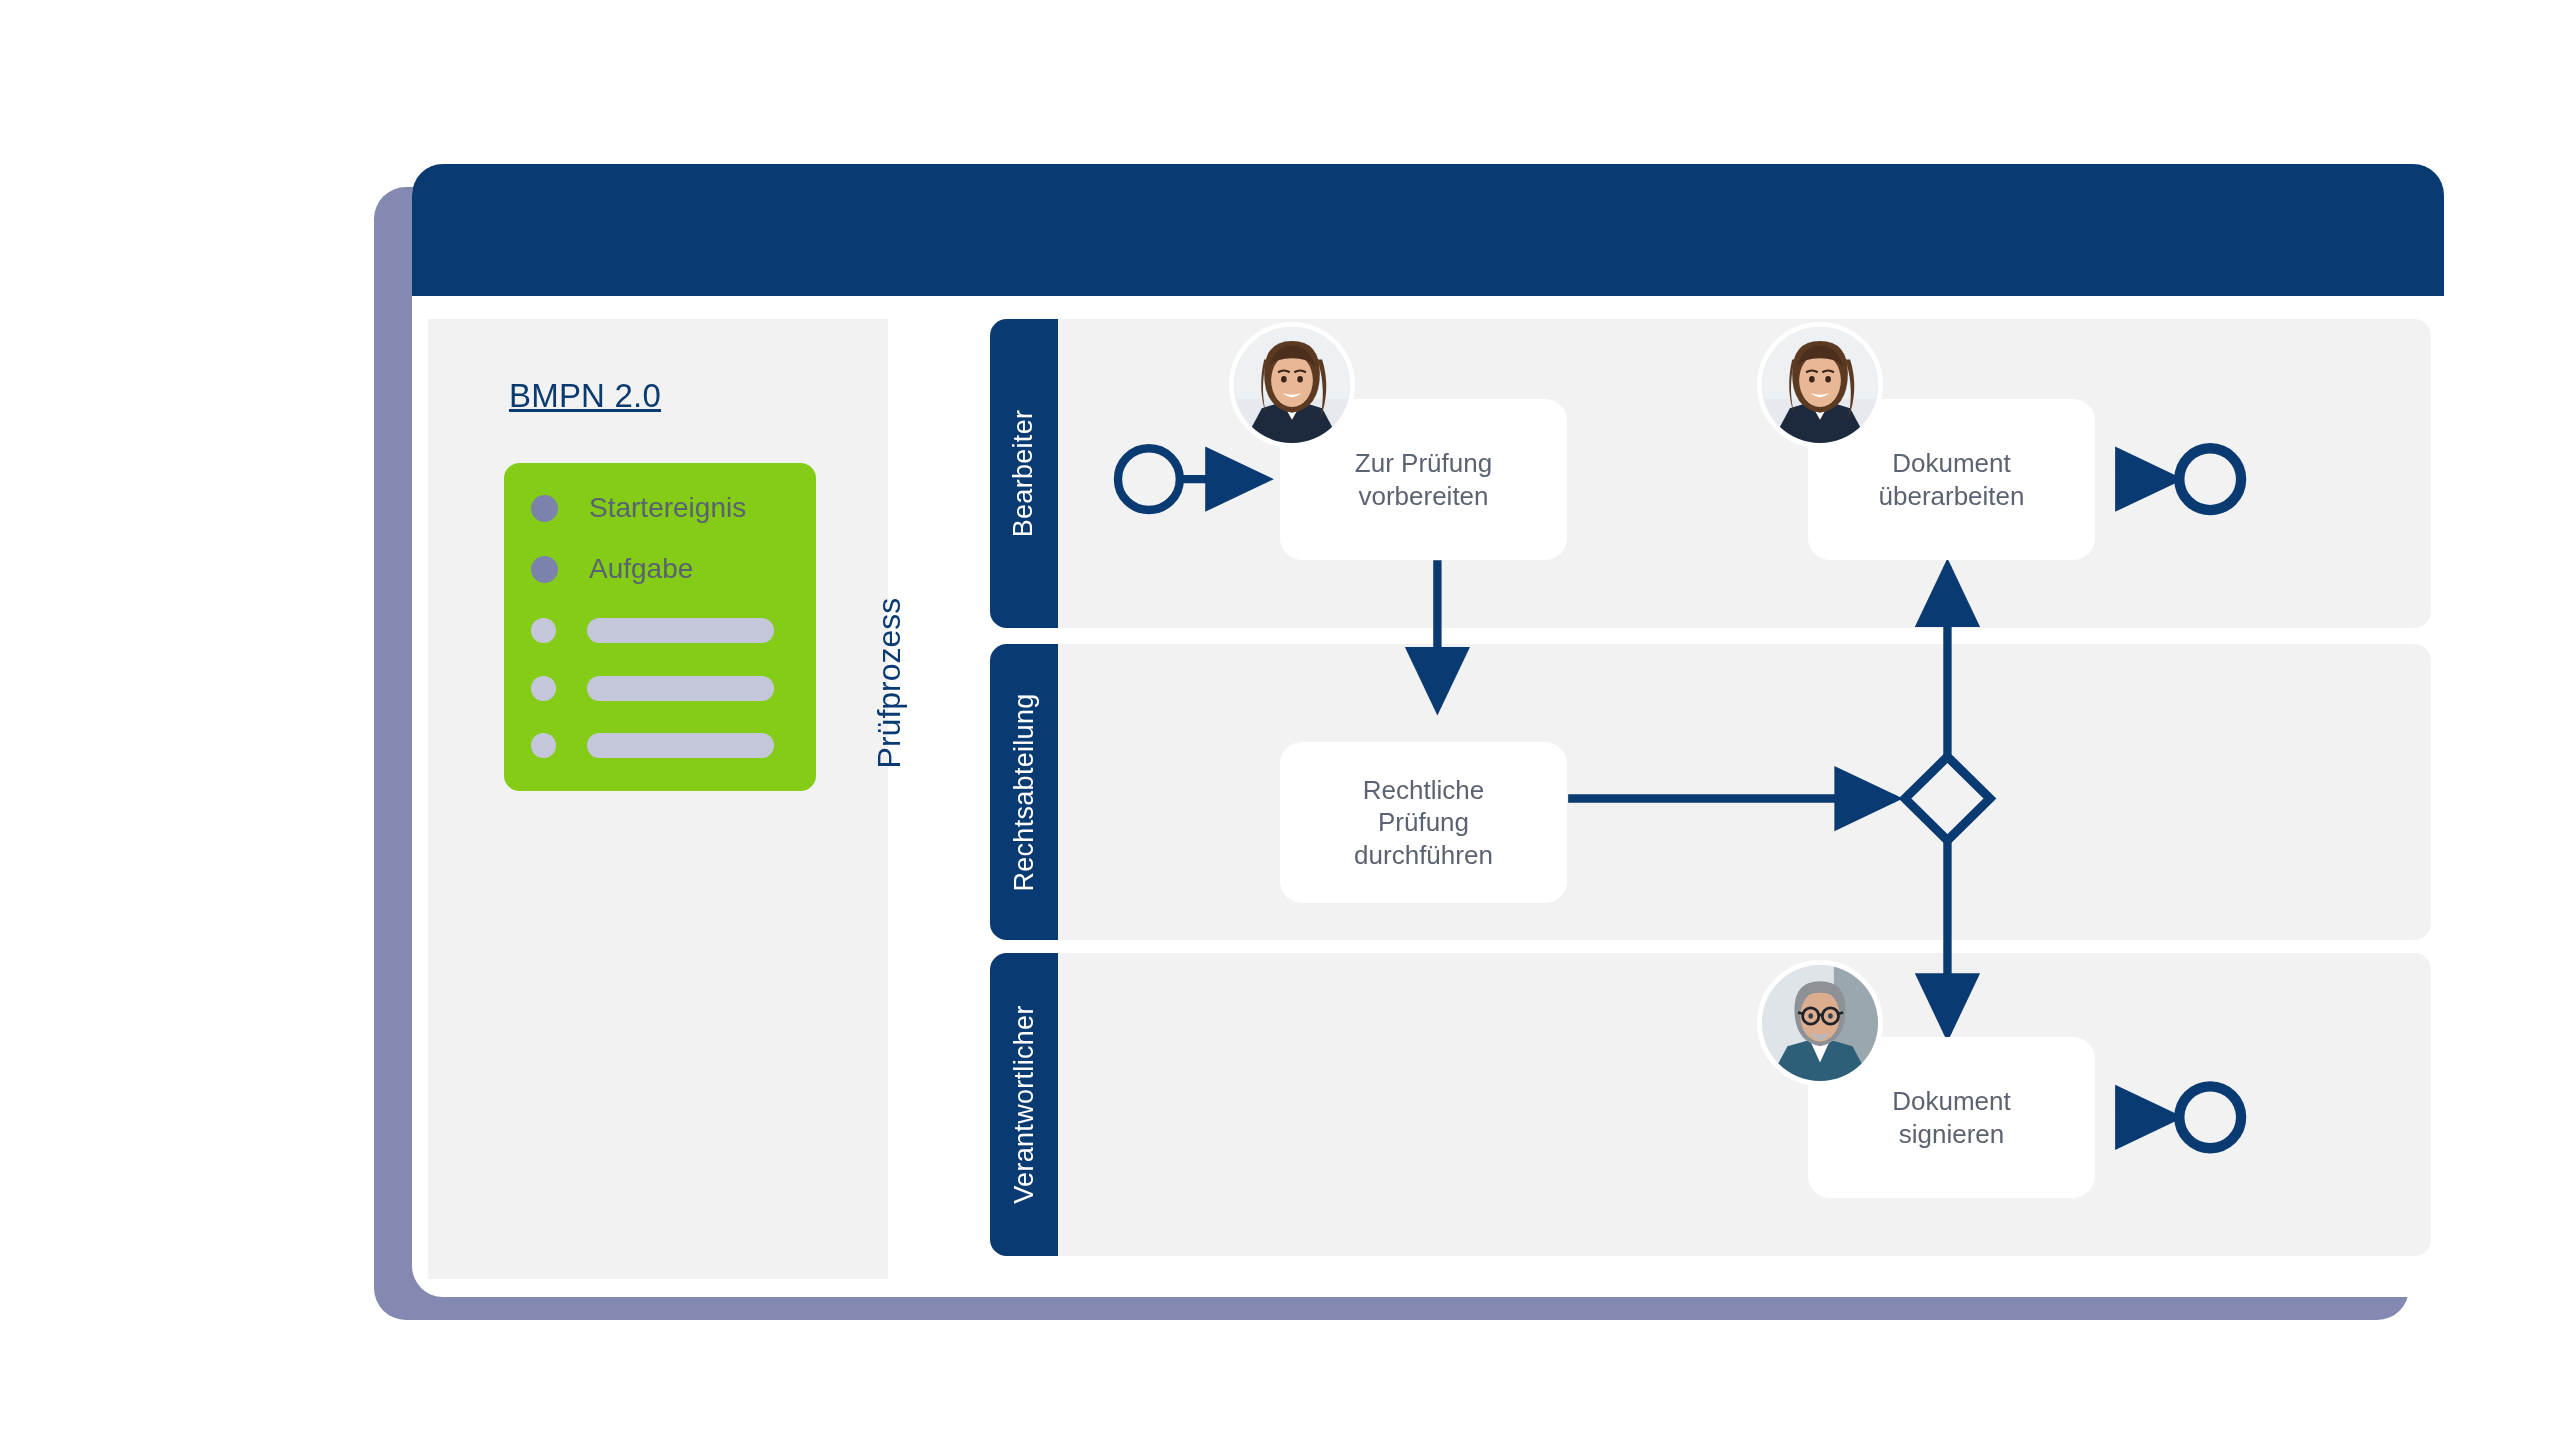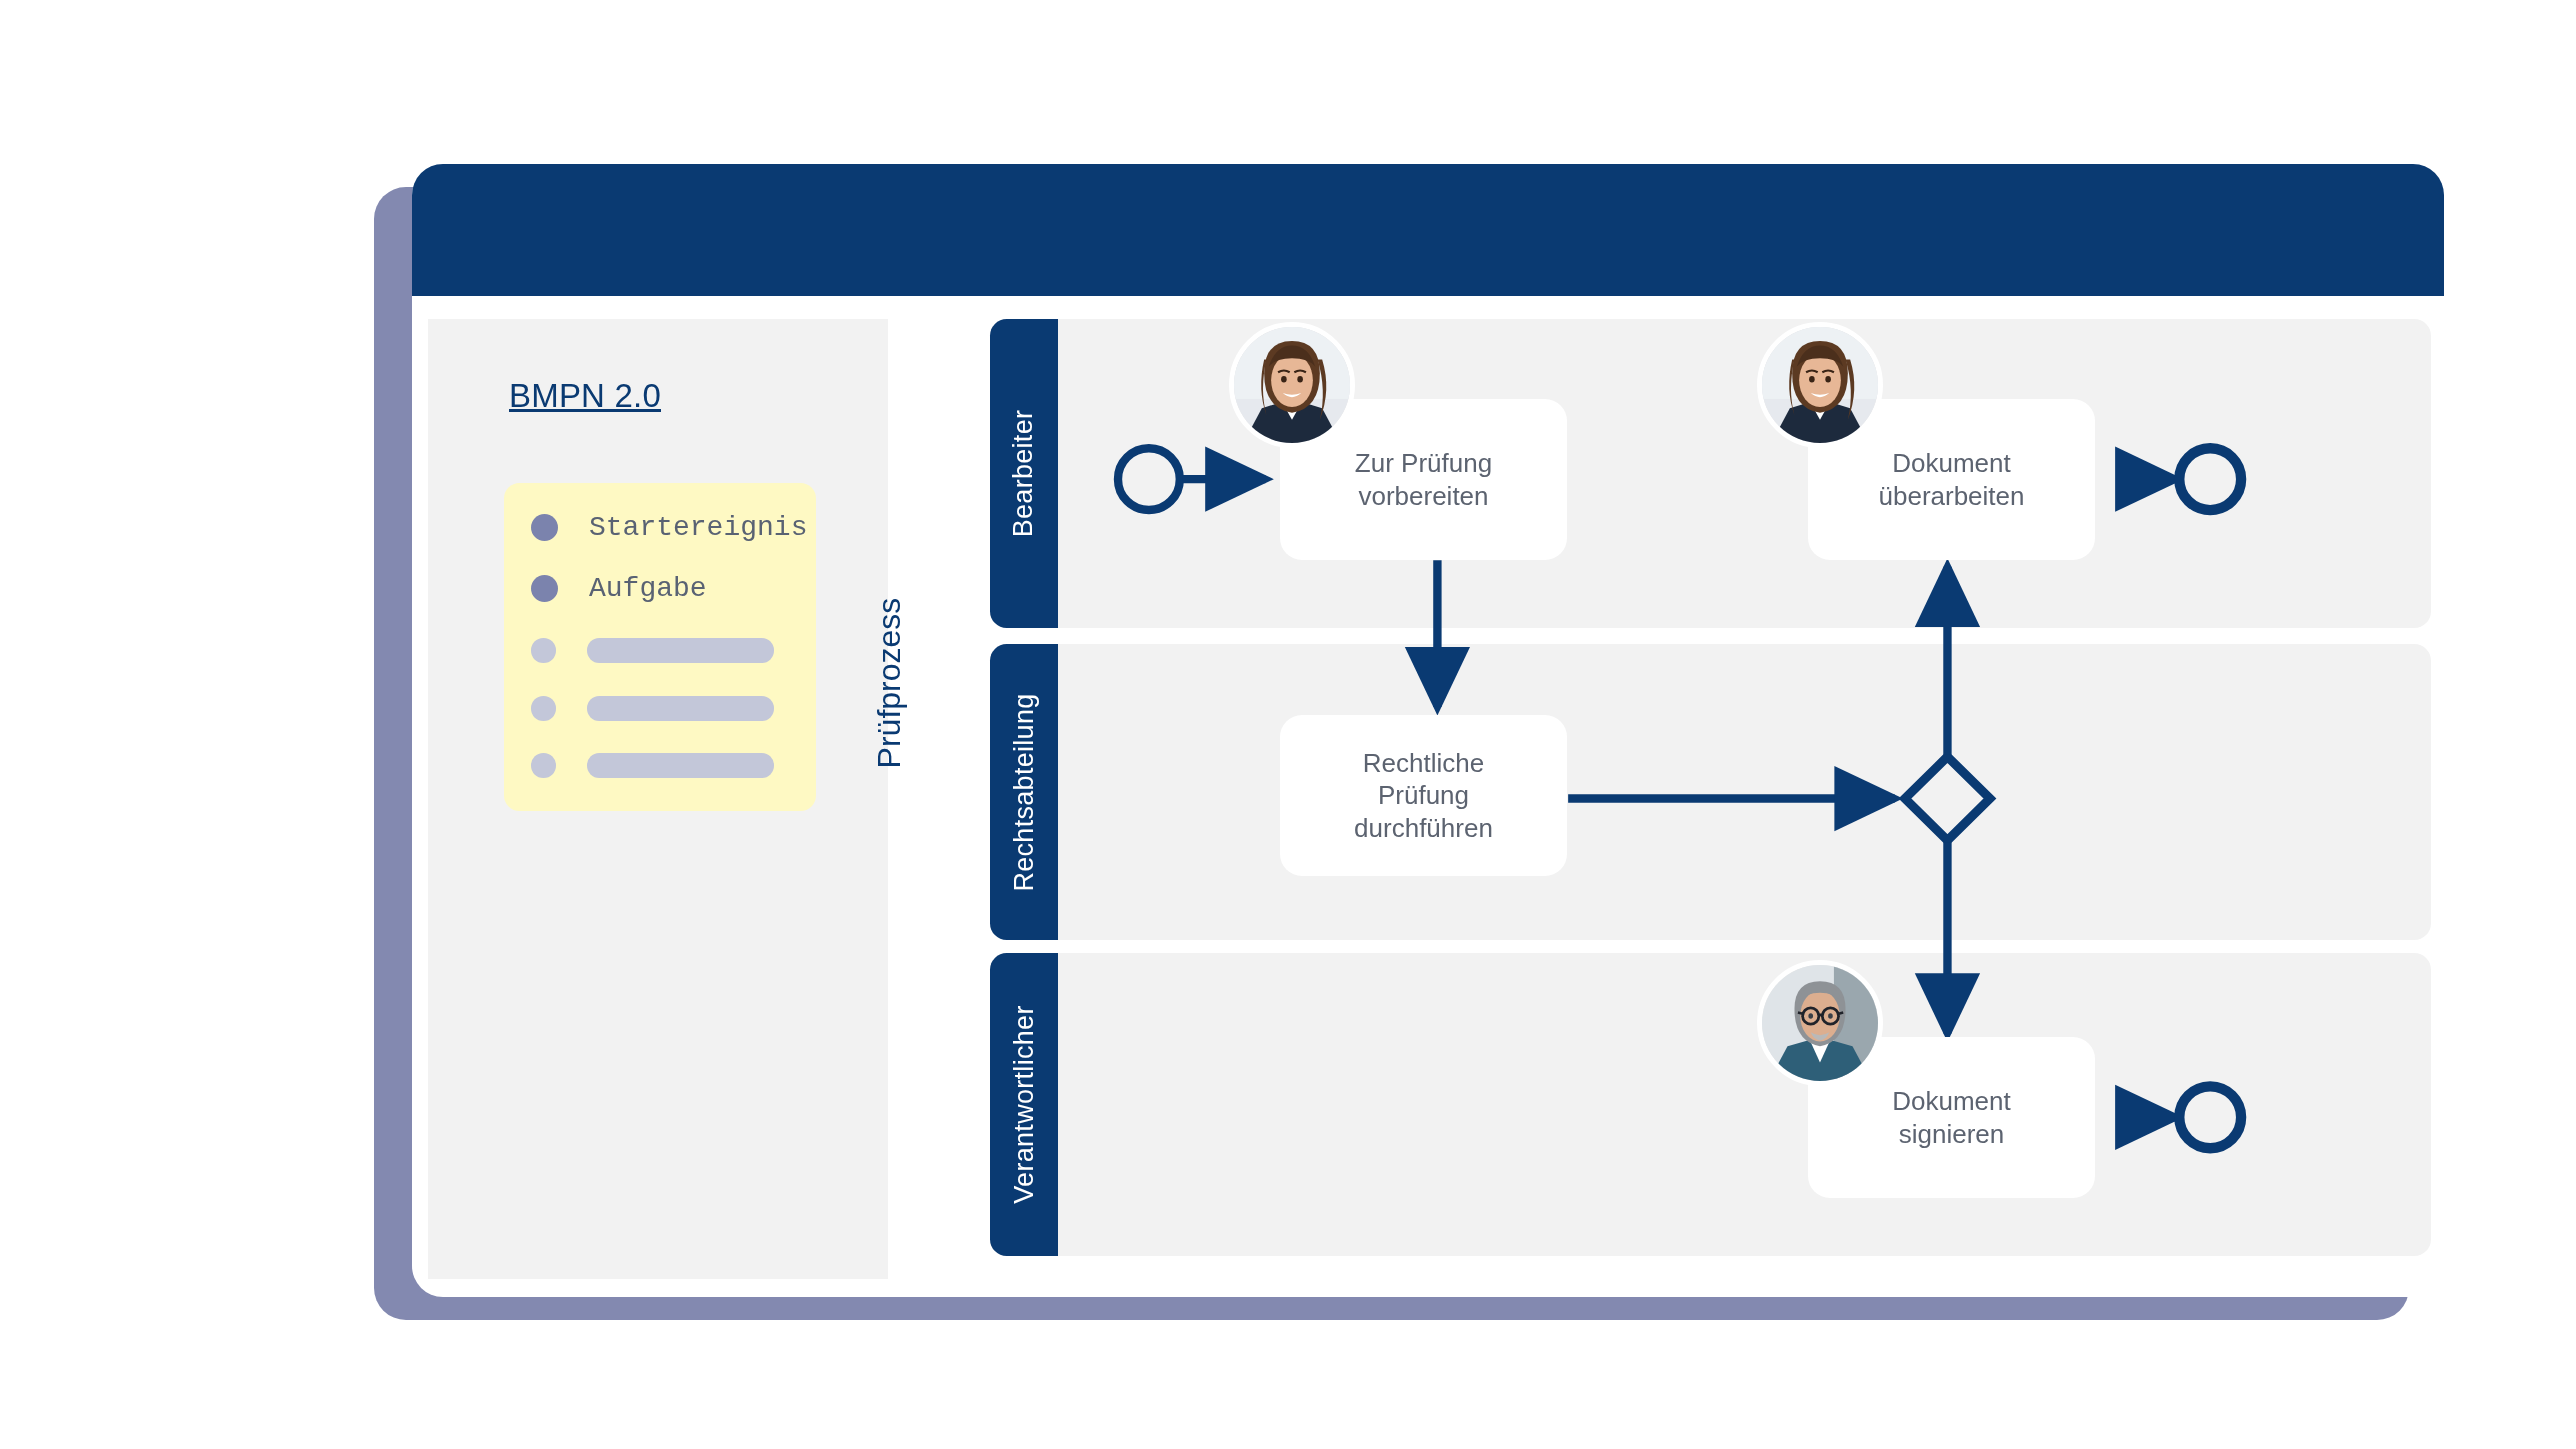--- a/index.html
+++ b/index.html
@@ -11,22 +11,22 @@
                background:#8389b0;border-radius:32px;}
   #window-card{position:absolute;left:412px;top:164px;width:2032px;height:1133px;
                background:#ffffff;border-radius:31px;overflow:hidden;}
   #window-header{position:absolute;left:0;top:0;width:100%;height:132px;background:#0a3a72;}
 
   
   #sidebar{position:absolute;left:428px;top:319px;width:460px;height:960px;
            background:#f2f2f2;}
   #sidebar-title{position:absolute;left:81px;top:58px;font-size:33px;color:#0a3a72;
                  letter-spacing:0.2px;white-space:nowrap;text-decoration:underline;}
-  #legend-panel{position:absolute;left:76px;top:164px;width:312px;height:328px;
-                background:#fef9c3;border-radius:15.5px;font-family:Liberation Mono, monospace;}
+  #legend-panel{position:absolute;left:76px;top:144px;width:312px;height:328px;
+                background:#84cc16;border-radius:15.5px;}
   .legend-row{position:absolute;left:27px;display:flex;align-items:center;}
   .legend-dot{border-radius:50%;flex:0 0 auto;}
   .legend-dot.big{width:27px;height:27px;background:#7b83ad;}
   .legend-dot.small{width:24.5px;height:24.5px;background:#c3c7d9;}
   .legend-label{margin-left:31px;font-size:28px;color:#596273;white-space:nowrap;}
   .legend-bar{margin-left:31px;height:24.5px;border-radius:12.2px;background:#c3c7d9;}
 
   
   #pool-title{position:absolute;left:889px;top:683px;width:270px;height:52px;
               transform:translate(-135px,-26px) rotate(-90deg);
@@ -179,21 +179,21 @@
     <path d="M28 28 q-6 26 0 48 q-8 -22 -2 -48 Z" fill="#5c3a22"></path>
     <path d="M72 28 q8 26 2 52 q10 -26 2 -52 Z" fill="#5c3a22"></path>
     <ellipse cx="43" cy="45" rx="2.4" ry="2.8" fill="#3a2416"></ellipse>
     <ellipse cx="57" cy="45" rx="2.4" ry="2.8" fill="#3a2416"></ellipse>
     <path d="M38 39 q5 -3 10 0" stroke="#3a2416" stroke-width="1.8" fill="none"></path>
     <path d="M52 39 q5 -3 10 0" stroke="#3a2416" stroke-width="1.8" fill="none"></path>
     <path d="M42 57 q8 7 16 0 q-8 3 -16 0 Z" fill="#ffffff"></path>
   </svg>
 </div>
 
-<div class="task" style="left:1280px;top:715px;width:287px;height:161px;align-items:center;">
+<div class="task" style="left:1280px;top:742px;width:287px;height:161px;align-items:center;">
   <span><span>Rechtliche</span><br><span>Prüfung</span><br><span>durchführen</span></span>
 </div>
 
 <div class="task" style="left:1808px;top:1037px;width:287px;height:161px;">
   <span><span>Dokument</span><br><span>signieren</span></span>
 </div>
 <div class="avatar" style="left:1757px;top:960px;width:126px;height:126px;">
   <svg viewBox="0 0 100 100" preserveAspectRatio="xMidYMid slice" aria-hidden="true">
     <rect width="100" height="100" fill="#dfe4e8"></rect>
     <rect x="62" y="0" width="38" height="100" fill="#9aa7ae"></rect>

